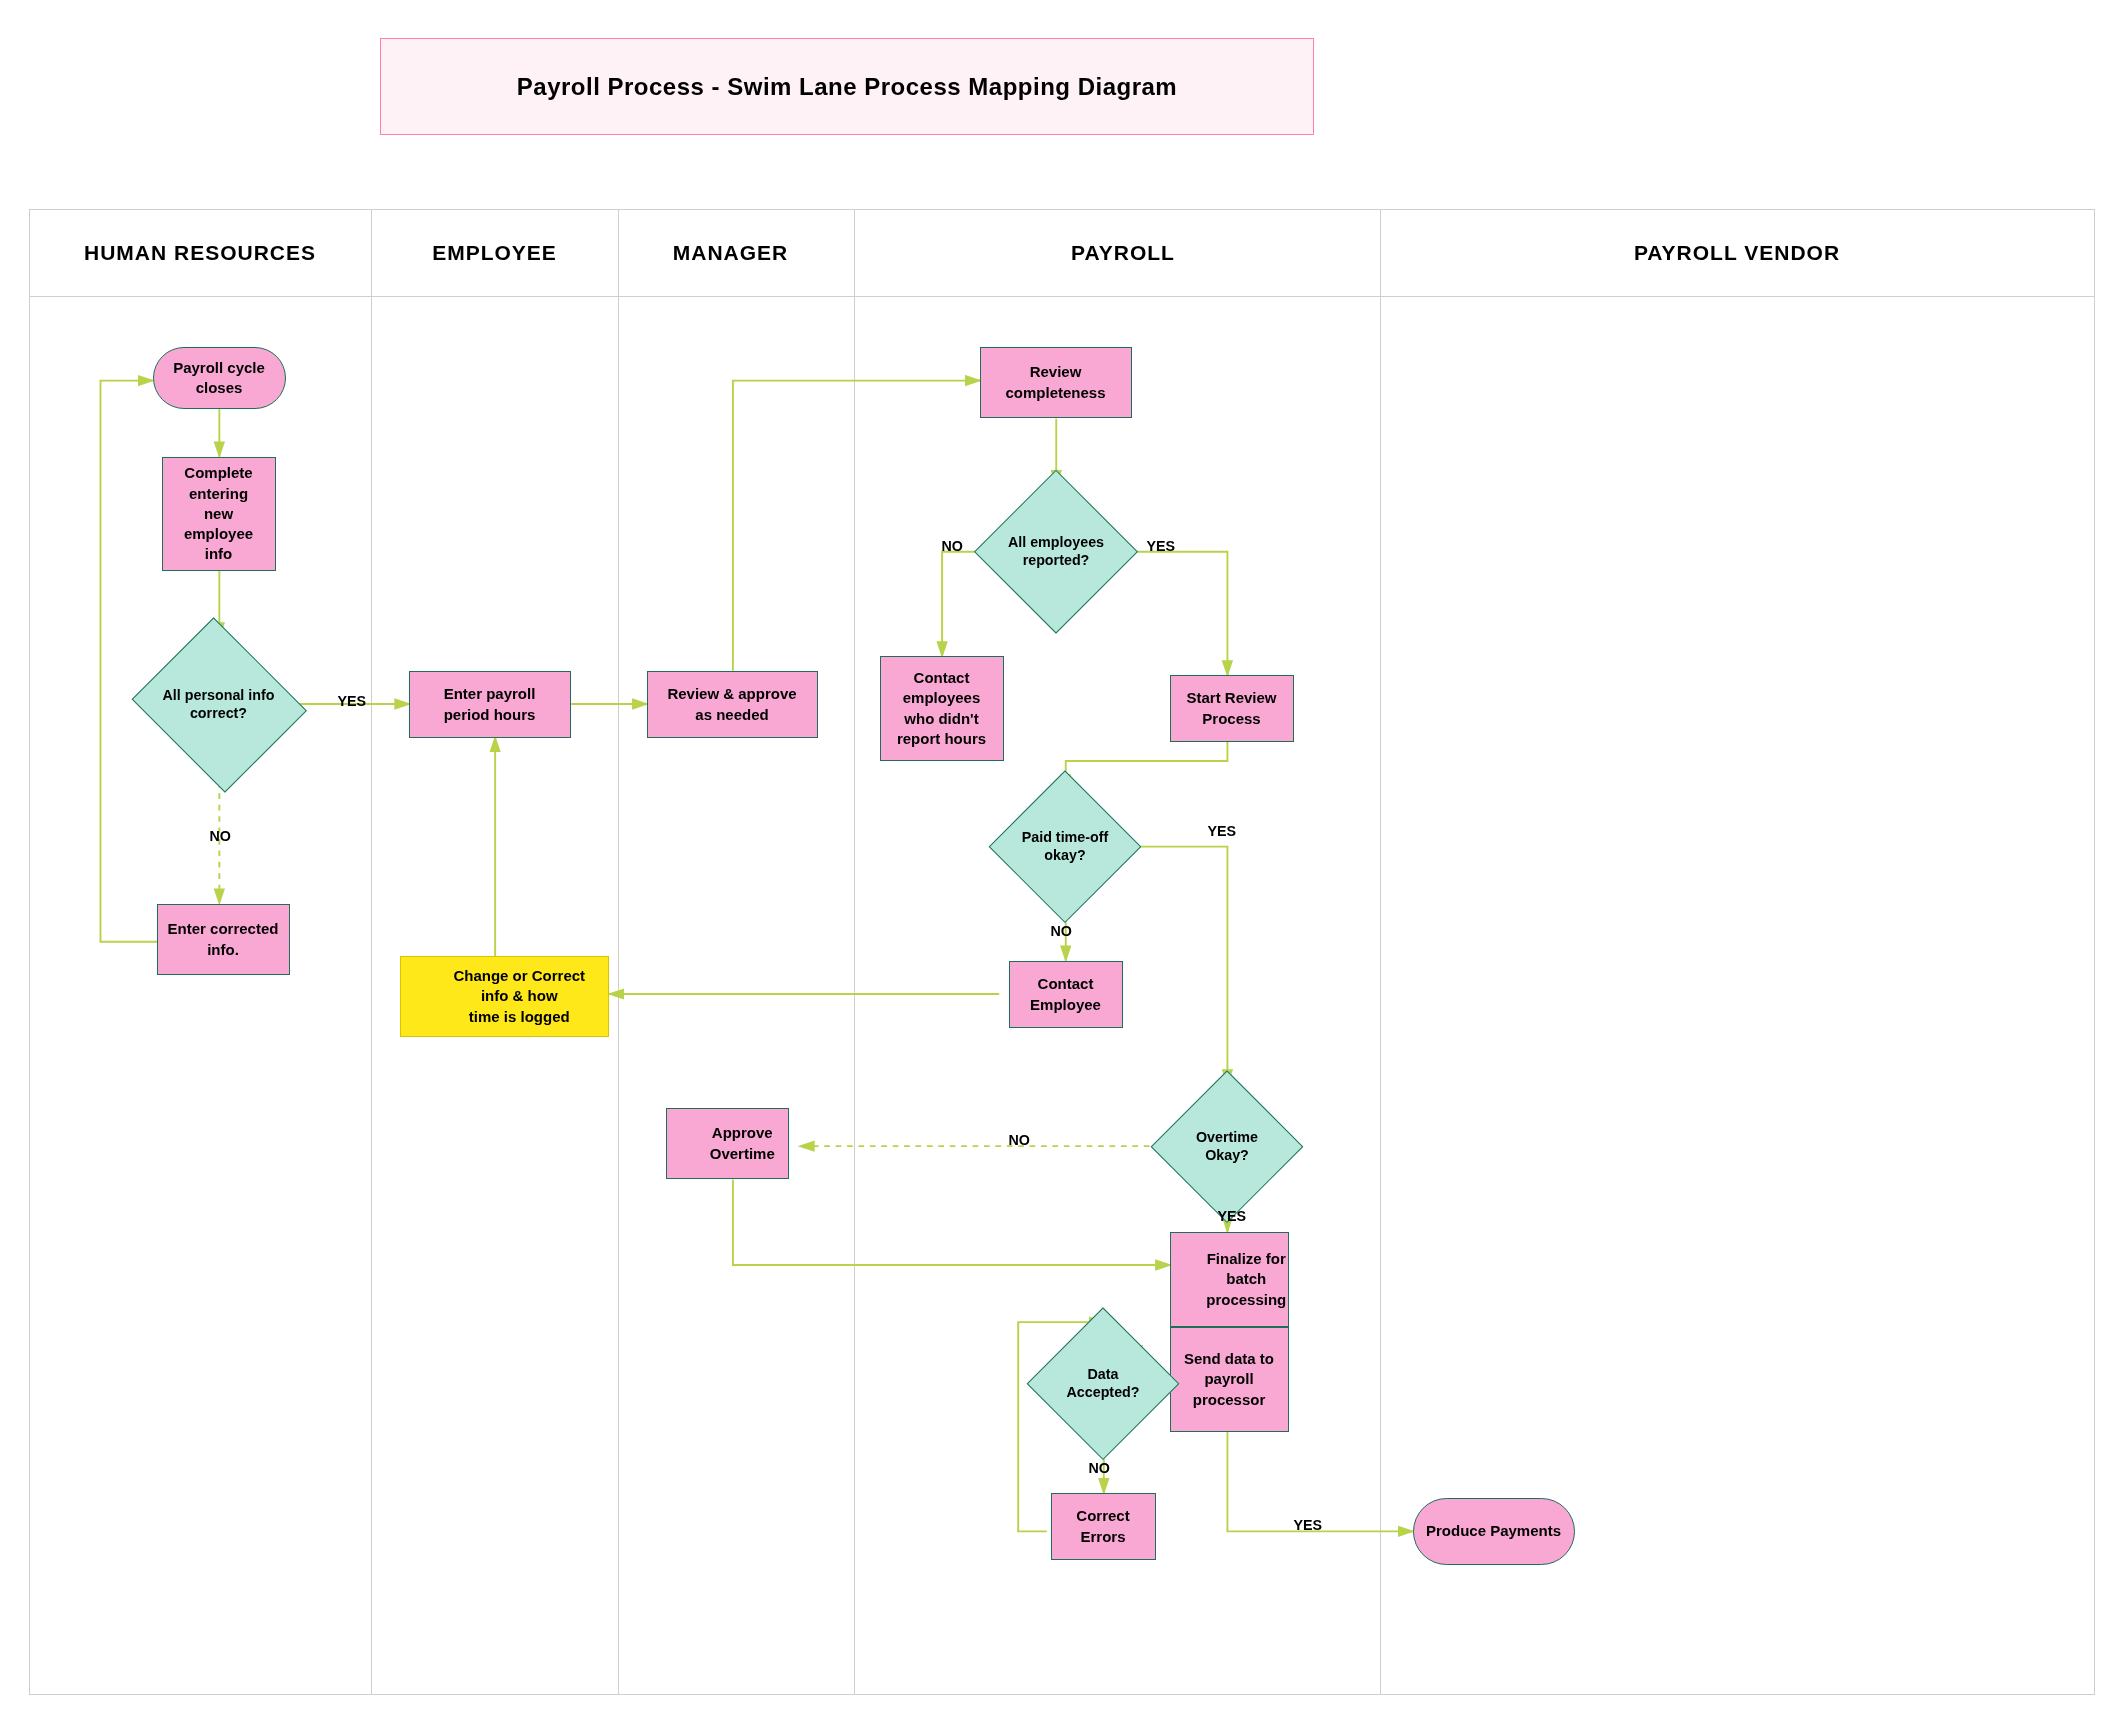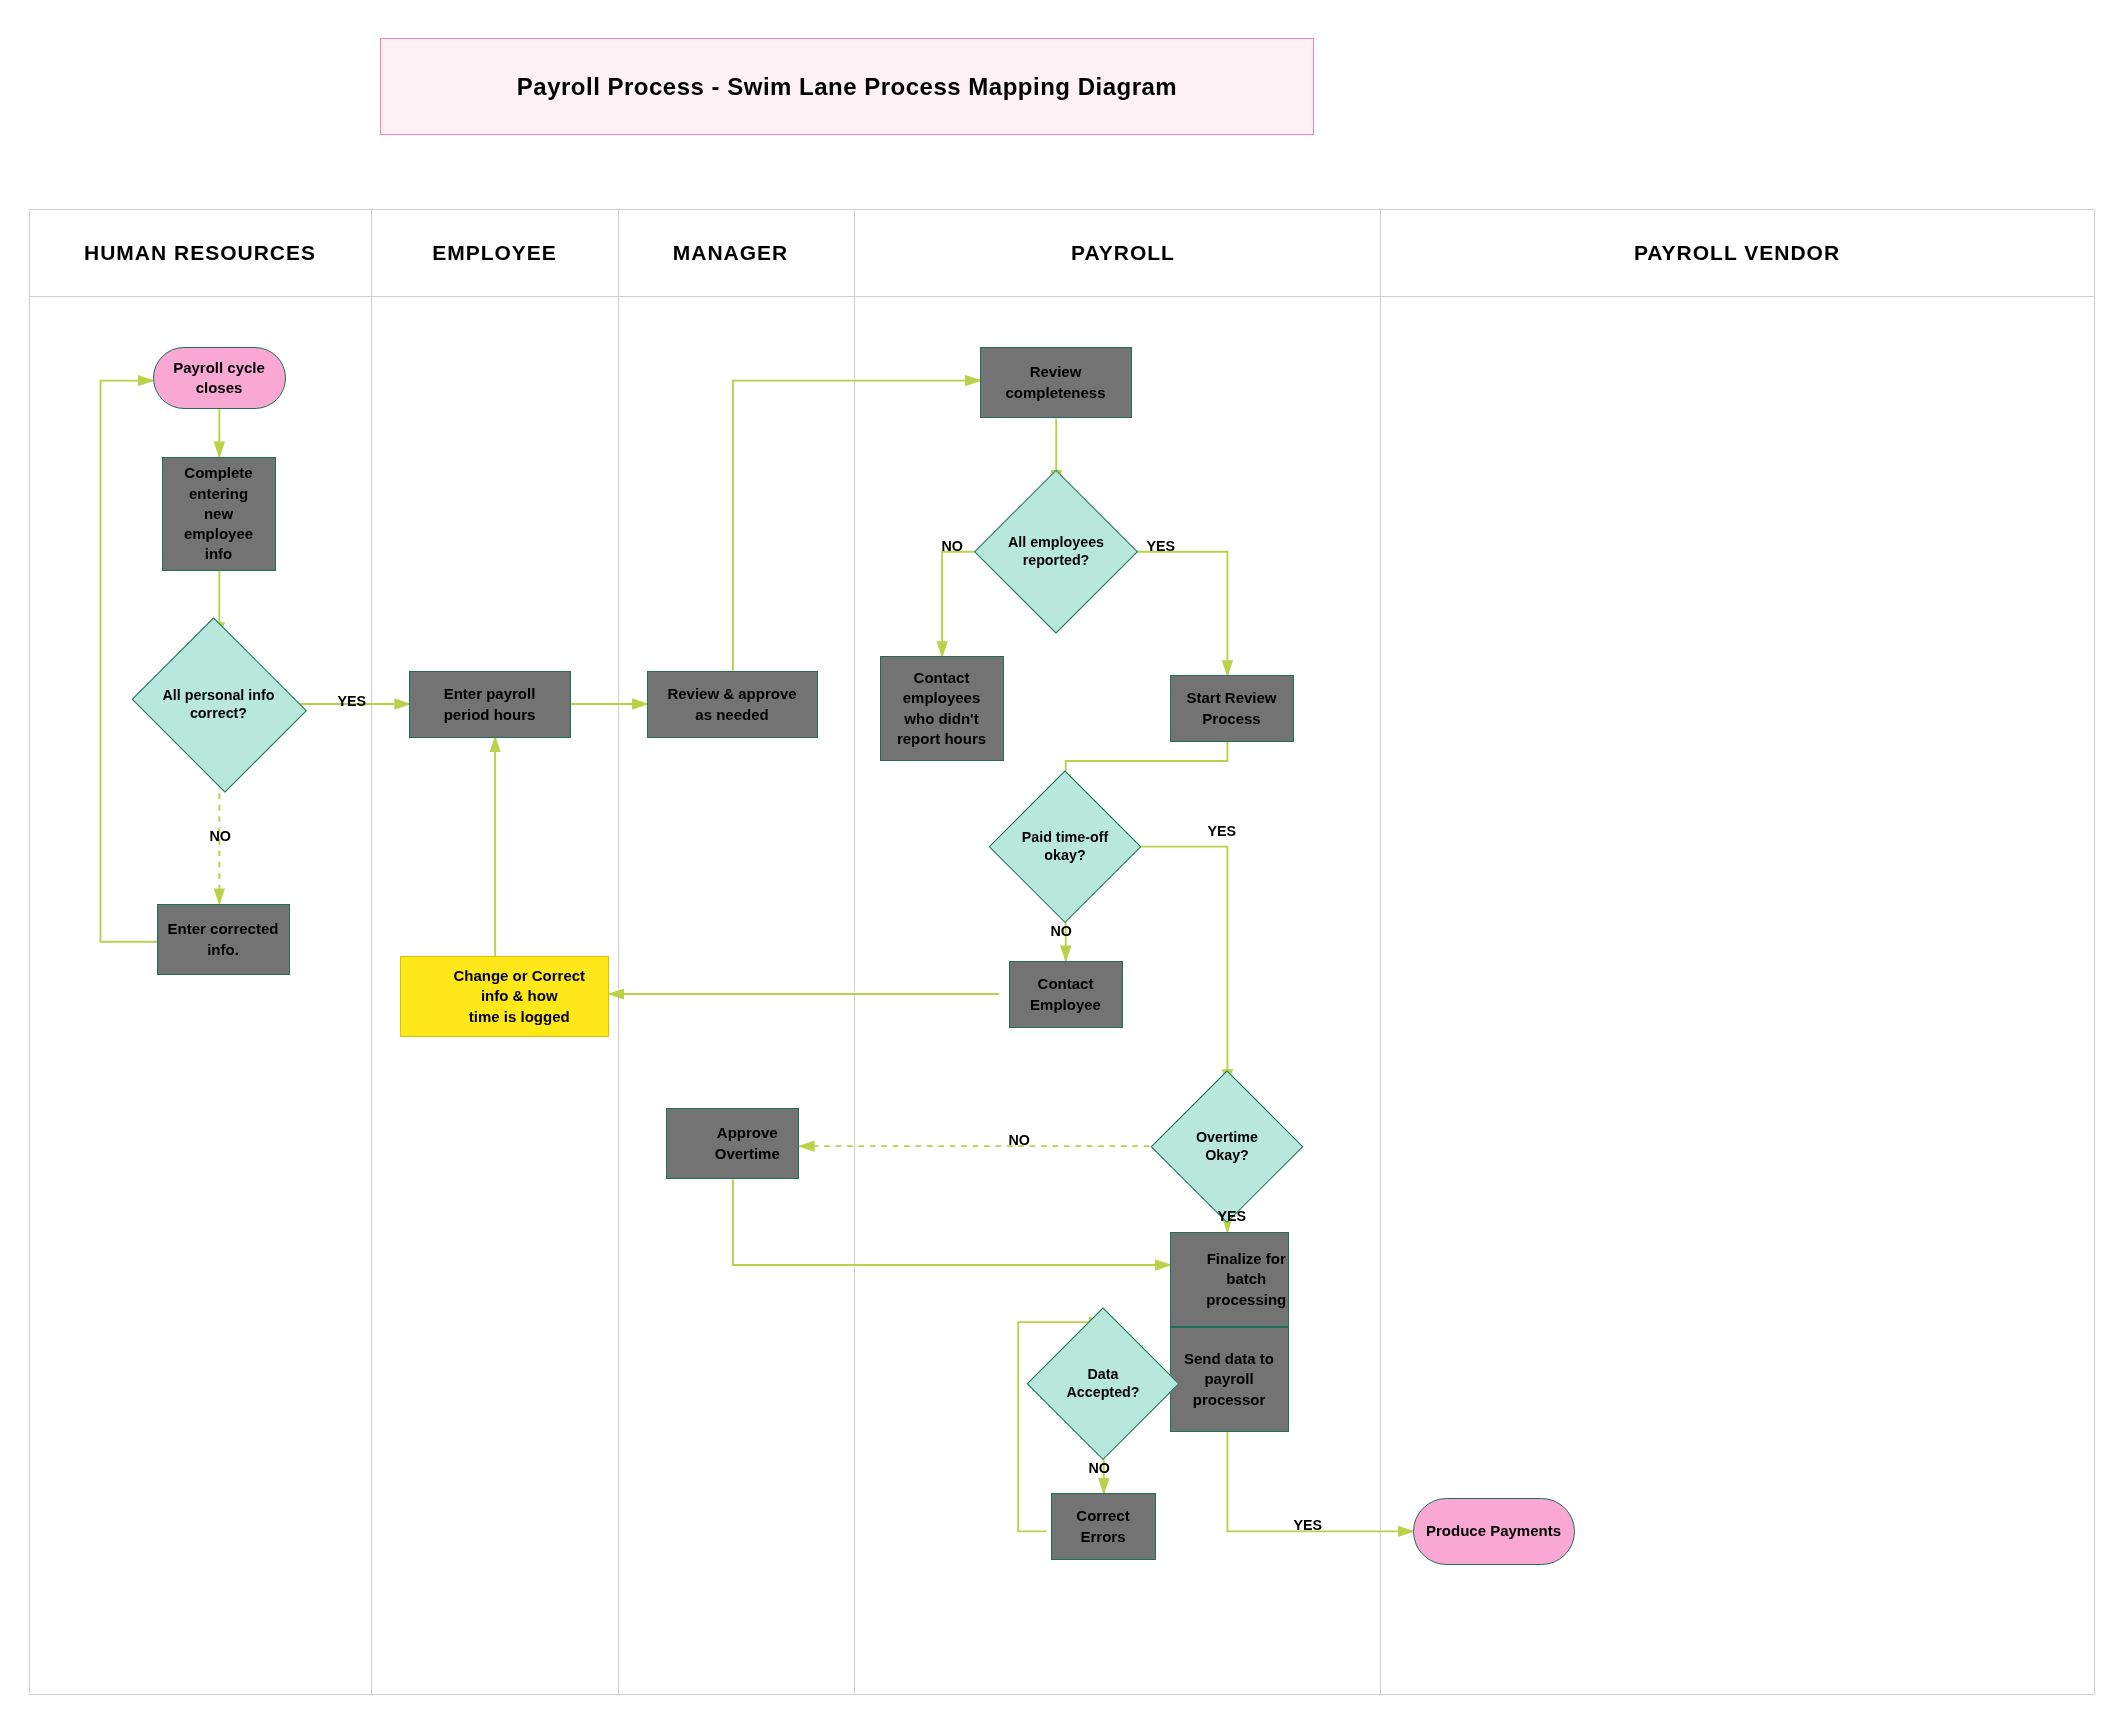--- a/index.html
+++ b/index.html
@@ -115,21 +115,21 @@
     display: flex;
     align-items: center;
     justify-content: center;
     text-align: center;
     font-size: 15px;
     font-weight: 700;
     line-height: 1.35;
     padding: 5.7px 9.5px;
   }
   .process {
-    background: #737373;
+    background: #f9a8d4;
     border: 1.9px solid #1d6f5a;
   }
   .terminator {
     background: #f9a8d4;
     border: 1.9px solid #1d6f5a;
     border-radius: 38px;
   }
   .highlight {
     background: #ffe81a;
     border: 1.9px solid #d7c400;
@@ -280,21 +280,21 @@
     </div>
 
     <div class="node process" style="left:128px; top:609px; width:133px; height:71px;">Enter corrected info.</div>
 
     <div class="node process" style="left:380px; top:376px; width:162px; height:67px;">Enter payroll period hours</div>
 
     <div class="node process highlight" style="left:371px; top:661px; width:209px; height:81px;">Change or Correct info &amp; how<br>time is logged</div>
 
     <div class="node process" style="left:618px; top:376px; width:171px; height:67px;">Review &amp; approve as needed</div>
 
-    <div class="node process" style="left:637px; top:813px; width:133px; height:71px;padding-left:40px;">Approve Overtime</div>
+    <div class="node process" style="left:637px; top:813px; width:123px; height:71px;padding-left:40px;">Approve Overtime</div>
 
     <div class="node process" style="left:951px; top:52px; width:152px; height:71px;">Review completeness</div>
 
     <div class="diamond-wrap" style="left:956px; top:185px; width:143px; height:143px;">
       <div class="diamond"></div>
       <div class="diamond-label">All employees reported?</div>
     </div>
 
     <div class="node process" style="left:851px; top:361px; width:124px; height:105px;">Contact employees who didn't report hours</div>
 

